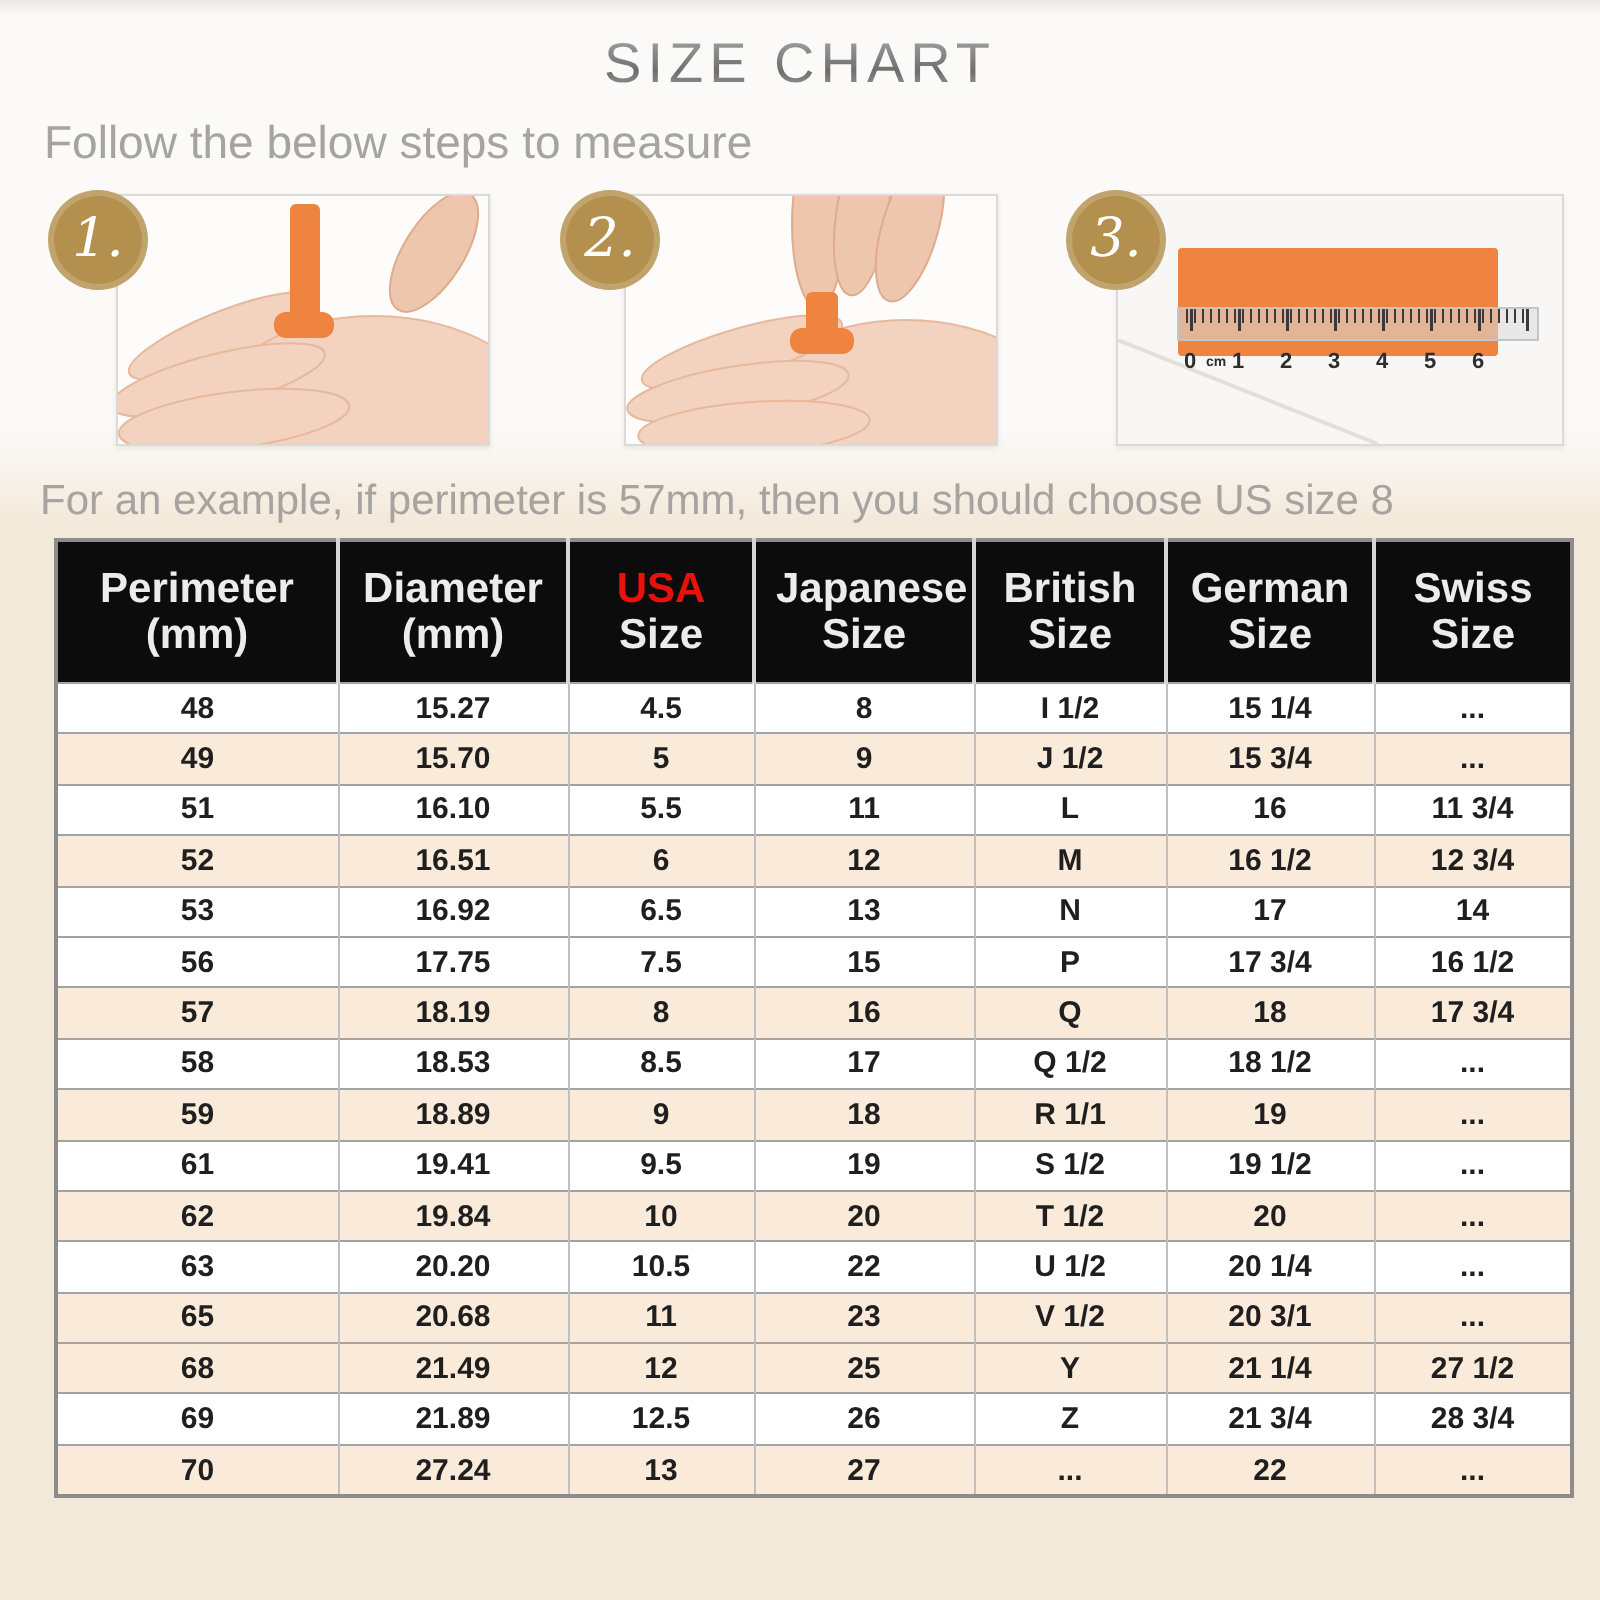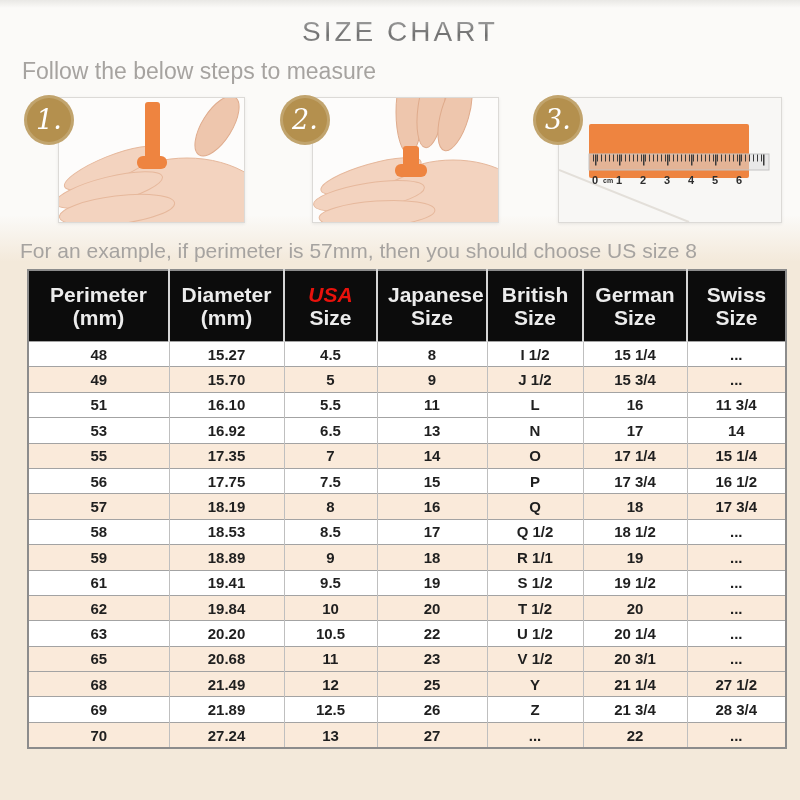--- a/index.html
+++ b/index.html
@@ -77,21 +77,21 @@
     height: 50px;
     background: var(--header-bg, #0c0c0c);
     color: #ececec;
     font-size: 21px; font-weight: 700; line-height: 1.1;
     text-align: center; vertical-align: middle;
     border-left: 2px solid #d6d6d6;
     padding: 10px;
   }
   .size-table thead th:first-child { border-left: none; }
   .size-table thead .h1, .size-table thead .h2 { display: block; }
-  .size-table thead .usa { color: var(--usa-red, #e8120c); font-style: italic; }
+  .size-table thead .usa { color: var(--usa-red, #e8120c); }
   .size-table tbody td {
     height: 24.4px;
     text-align: center; vertical-align: middle;
     font-size: 15px; font-weight: 700; color: #1f1f1f;
     border-top: 1px solid #a3a3a3;
     border-left: 1px solid #bfbfbf;
     padding: 0;
   }
   .size-table tbody td:first-child { border-left: none; }
   .size-table tbody tr.alt { background: var(--row-alt, #faeada); }
@@ -236,38 +236,38 @@
         </tr>
         <tr>
           <td>51</td>
           <td>16.10</td>
           <td>5.5</td>
           <td>11</td>
           <td>L</td>
           <td>16</td>
           <td>11 3/4</td>
         </tr>
+        <tr class="alt">
+          <td>52</td>
+          <td>16.51</td>
+          <td>6</td>
+          <td>12</td>
+          <td>M</td>
+          <td>16 1/2</td>
+          <td>12 3/4</td>
+        </tr>
         <tr>
           <td>53</td>
           <td>16.92</td>
           <td>6.5</td>
           <td>13</td>
           <td>N</td>
           <td>17</td>
           <td>14</td>
         </tr>
-        <tr class="alt">
-          <td>55</td>
-          <td>17.35</td>
-          <td>7</td>
-          <td>14</td>
-          <td>O</td>
-          <td>17 1/4</td>
-          <td>15 1/4</td>
-        </tr>
         <tr>
           <td>56</td>
           <td>17.75</td>
           <td>7.5</td>
           <td>15</td>
           <td>P</td>
           <td>17 3/4</td>
           <td>16 1/2</td>
         </tr>
         <tr class="alt">

